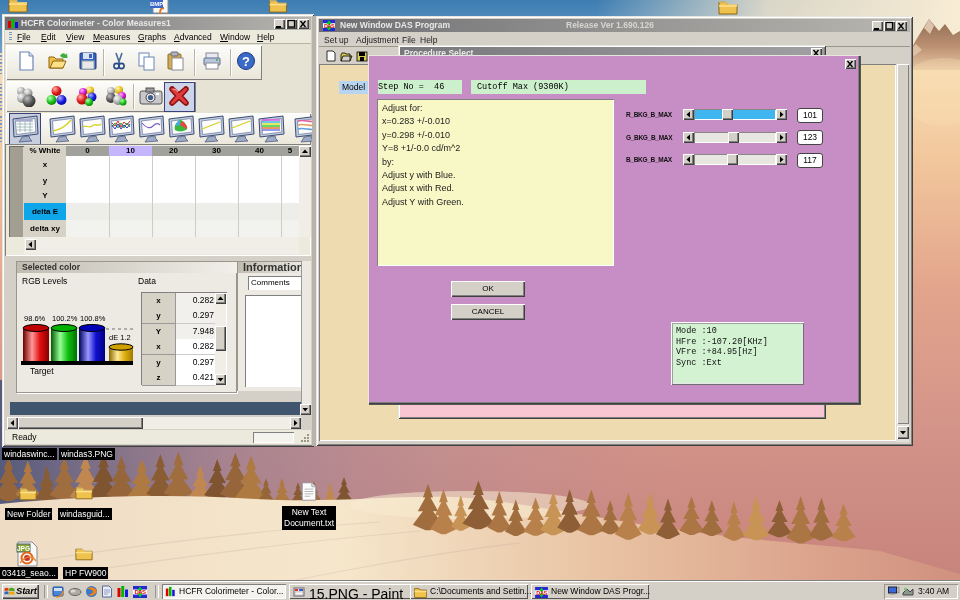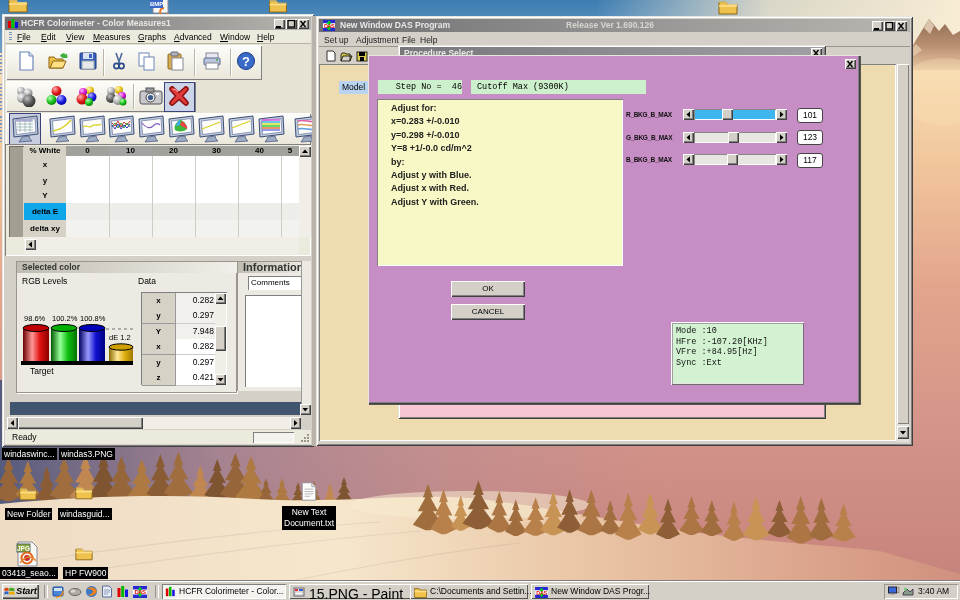--- a/index.html
+++ b/index.html
@@ -413,21 +413,21 @@
             <path d="M11,22 L18,21 L19,24 L21,26 L8,27 L10,24 Z" fill="#9dacc4" stroke="#45507a" stroke-width="0.7"></path>
           </svg>
         </div>
  </div>
 
  <div class="abs" id="grid" style="left:3px;top:130px;right:3px;height:112px;background:#ece9dd;">
         <div class="abs" style="left:0;top:0;width:306px;height:112px;box-shadow:inset 1px 1px 0 #808080,inset -1px -1px 0 #fff;"></div>
         <div class="abs" style="left:4px;top:2px;width:15px;height:91px;background:#a39e92;box-shadow:inset 1px 1px 0 #706c64,inset -1px 0 0 #d8d4cc;"></div>
         <div class="abs" style="left:19px;top:2px;width:42px;height:10px;background:#d6d2c6;border-right:1px solid #888;border-bottom:1px solid #888;font-size:8px;font-weight:bold;text-align:center;line-height:10px;">% White</div>
         <div class="abs" style="left:61px;top:2px;width:43px;height:10px;background:#a2a29c;border-right:1px solid #777;border-bottom:1px solid #777;font-size:8px;font-weight:bold;text-align:center;line-height:10px;color:#000;">0</div>
-        <div class="abs" style="left:104px;top:2px;width:43px;height:10px;background:#a3a3a3;border-right:1px solid #777;border-bottom:1px solid #777;font-size:8px;font-weight:bold;text-align:center;line-height:10px;color:#000;">10</div>
+        <div class="abs" style="left:104px;top:2px;width:43px;height:10px;background:#c4b5fd;border-right:1px solid #777;border-bottom:1px solid #777;font-size:8px;font-weight:bold;text-align:center;line-height:10px;color:#000;">10</div>
         <div class="abs" style="left:147px;top:2px;width:43px;height:10px;background:#a2a29c;border-right:1px solid #777;border-bottom:1px solid #777;font-size:8px;font-weight:bold;text-align:center;line-height:10px;color:#000;">20</div>
         <div class="abs" style="left:190px;top:2px;width:43px;height:10px;background:#a2a29c;border-right:1px solid #777;border-bottom:1px solid #777;font-size:8px;font-weight:bold;text-align:center;line-height:10px;color:#000;">30</div>
         <div class="abs" style="left:233px;top:2px;width:43px;height:10px;background:#a2a29c;border-right:1px solid #777;border-bottom:1px solid #777;font-size:8px;font-weight:bold;text-align:center;line-height:10px;color:#000;">40</div>
         <div class="abs" style="left:276px;top:2px;width:18px;height:10px;background:#a2a29c;border-right:1px solid #777;border-bottom:1px solid #777;font-size:8px;font-weight:bold;text-align:center;line-height:10px;color:#000;">5</div>
         <div class="abs" style="left:19px;top:12px;width:42px;height:17px;background:#d6d2c6;border-right:1px solid #827e74;border-bottom:1px solid #8e8a80;font-size:8px;font-weight:bold;text-align:center;line-height:17px;">x</div>
         <div class="abs" style="left:61px;top:12px;width:233px;height:17px;background:#fff;border-bottom:1px solid #c9c7bd;"></div>
         <div class="abs" style="left:104px;top:12px;width:1px;height:17px;background:#cfcdc3;"></div>
         <div class="abs" style="left:147px;top:12px;width:1px;height:17px;background:#cfcdc3;"></div>
         <div class="abs" style="left:190px;top:12px;width:1px;height:17px;background:#cfcdc3;"></div>
         <div class="abs" style="left:233px;top:12px;width:1px;height:17px;background:#cfcdc3;"></div>
@@ -634,23 +634,23 @@
   </div>
   <div class="tbtn" style="top:3px;right:4px;width:11px;height:10px;"><svg width="11" height="10">
             <path d="M2.5,2 L7.5,8 M7.5,2 L2.5,8" stroke="#000" stroke-width="1.4"></path>
           </svg></div>
  </div>
 
  <div class="abs" id="fdlg" style="left:52px;top:39px;width:492px;height:349px;background:#c78dc5;box-shadow:inset 1px 1px 0 #e8e5de,inset -1px -1px 0 #404040,inset -2px -2px 0 #808080,1px 1px 0 #555;">
   <div class="tbtn" style="top:3.5px;right:4px;width:11px;height:10px;"><svg width="11" height="10">
             <path d="M2.5,2 L7.5,8 M7.5,2 L2.5,8" stroke="#000" stroke-width="1.4"></path>
           </svg></div>
-  <div class="abs" style="left:10px;top:25px;width:84px;height:14px;background:#ccf0cc;font-family:'Liberation Mono',monospace;font-size:8.5px;line-height:14px;text-align:right;">Step No =&nbsp;&nbsp;46</div>
+  <div class="abs" style="left:10px;top:25px;width:84px;height:14px;background:#ccf0cc;font-family:'Liberation Mono',monospace;font-size:8.5px;line-height:14px;text-align:left;">Step No =&nbsp;&nbsp;46</div>
   <div class="abs" style="left:103px;top:25px;width:169px;height:14px;background:#ccf0cc;font-family:'Liberation Mono',monospace;font-size:8.5px;line-height:14px;padding-left:6px;">Cutoff Max (9300K)</div>
-  <div class="abs sunk1" style="left:9px;top:44px;width:232px;height:164px;background:#f8f8c6;font-size:9px;line-height:13.4px;padding:3px 0 0 14px;color:#222;font-weight:bold;">Adjust for:<br>x=0.283 +/-0.010<br>y=0.298 +/-0.010<br>Y=8 +1/-0.0 cd/m^2<br>by:<br>Adjust y with Blue.<br>Adjust x with Red.<br>Adjust Y with Green.</div>
+  <div class="abs sunk1" style="left:9px;top:44px;width:232px;height:164px;background:#f8f8c6;font-size:9px;line-height:13.4px;padding:3px 0 0 5px;color:#222;">Adjust for:<br>x=0.283 +/-0.010<br>y=0.298 +/-0.010<br>Y=8 +1/-0.0 cd/m^2<br>by:<br>Adjust y with Blue.<br>Adjust x with Red.<br>Adjust Y with Green.</div>
   <div class="abs" style="left:258px;top:56px;width:50px;height:8px;font-size:6.5px;font-weight:bold;letter-spacing:-0.3px;color:#111;">R_BKG_B_MAX</div>
         <div class="abs" style="left:315px;top:54px;width:104px;height:11px;">
     <div class="tbtn" style="left:0;top:0;width:11px;height:11px;"><svg width="11" height="11">
               <path d="M7,2.5 L7,8.5 L3.5,5.5 Z" fill="#000"></path>
             </svg></div>
     <div class="abs" style="left:11px;top:0;width:82px;height:11px;background:#3fb6f0;box-shadow:inset 1px 1px 0 #888,inset -1px -1px 0 #fff;"></div>
     <div class="abs raised" style="left:39px;top:0;width:11px;height:11px;background:#d4d0c8;"></div>
     <div class="tbtn" style="left:93px;top:0;width:11px;height:11px;"><svg width="11" height="11">
               <path d="M4,2.5 L4,8.5 L7.5,5.5 Z" fill="#000"></path>
             </svg></div>

